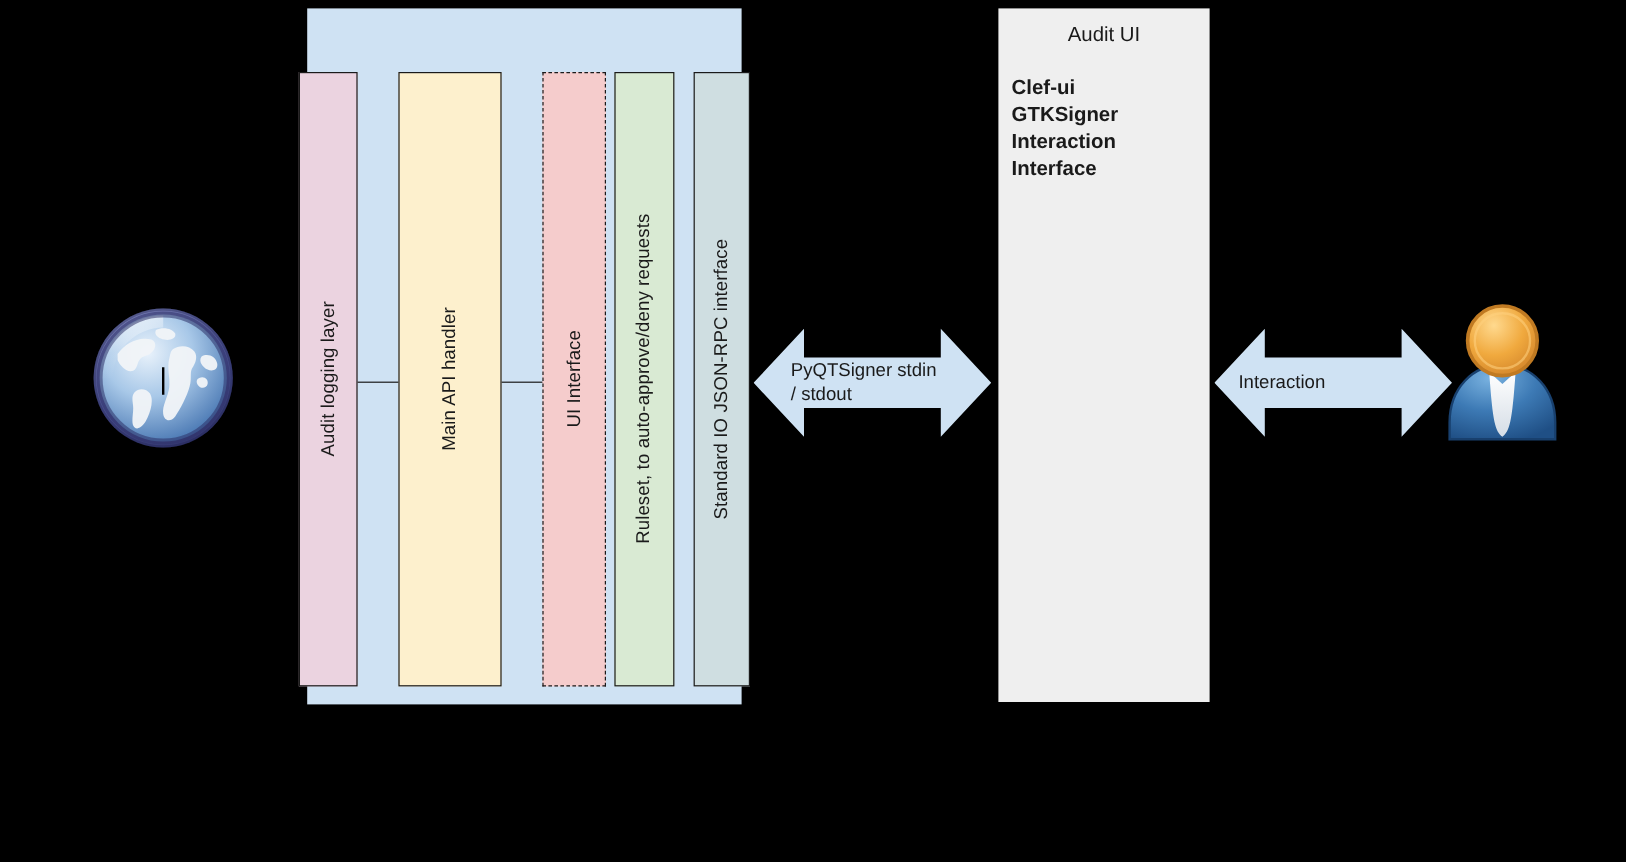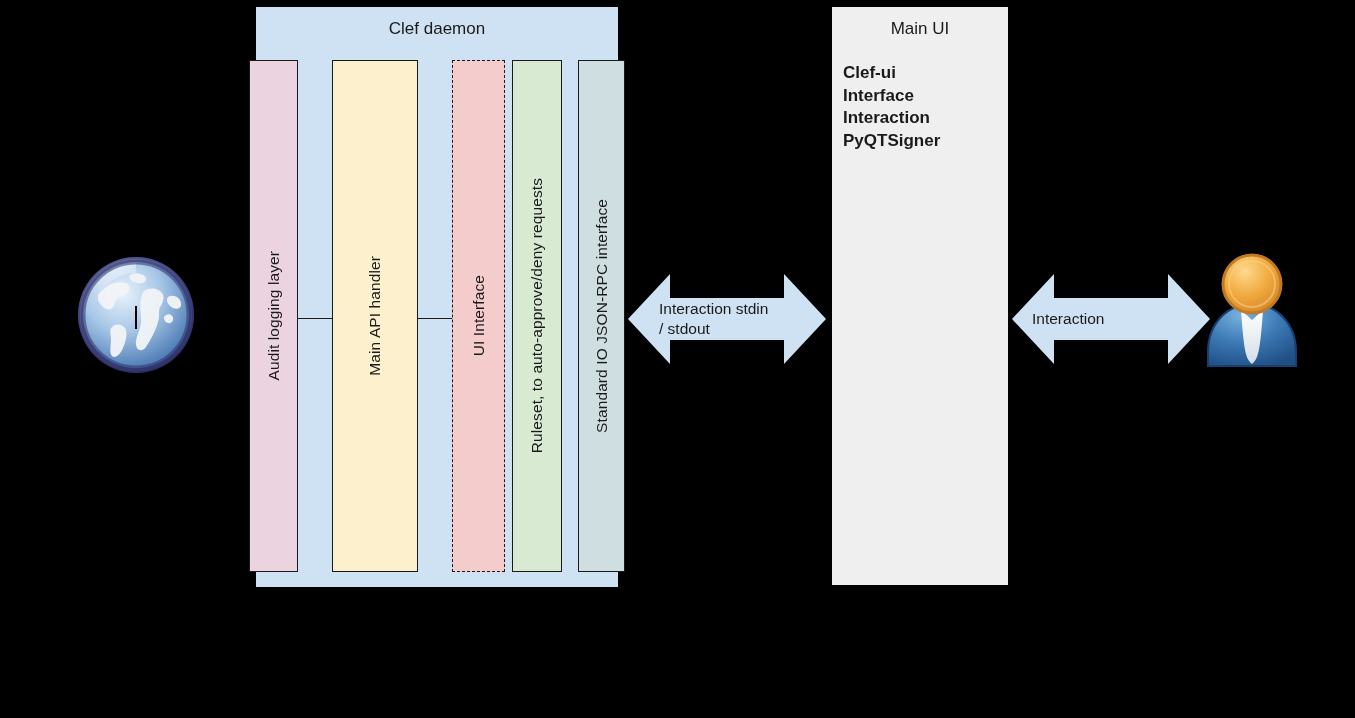--- a/index.html
+++ b/index.html
@@ -145,21 +145,20 @@
     width: 96px;
     height: 118px;
   }
 </style>
 </head>
 <body>
 
 <div id="canvas">
 
   <div id="daemon-box"></div>
-  <div id="daemon-title">Clef daemon</div>
 
   <div class="connector" id="conn-1"></div>
   <div class="connector" id="conn-2"></div>
 
   <div class="col" id="col-audit">
     <span class="col-label">Audit logging layer</span>
   </div>
 
   <div class="col" id="col-api">
     <span class="col-label">Main API handler</span>
@@ -171,33 +170,33 @@
 
   <div class="col" id="col-ruleset">
     <span class="col-label">Ruleset, to auto-approve/deny requests</span>
   </div>
 
   <div class="col" id="col-stdio">
     <span class="col-label">Standard IO JSON-RPC interface</span>
   </div>
 
   <div id="someui-box"></div>
-  <div id="someui-title">Main UI</div>
+  <div id="someui-title">Audit UI</div>
   <div id="someui-list">
     <div>Clef-ui</div>
+    <div>GTKSigner</div>
+    <div>Interaction</div>
     <div>Interface</div>
-    <div>Interaction</div>
-    <div>PyQTSigner</div>
   </div>
 
   <div class="dblarrow" id="arrow-stdio">
     <svg width="198" height="94" viewBox="0 0 198 94">
       <polygon points="0,47 42,2 42,26 156,26 156,2 198,47 156,92 156,68 42,68 42,92" fill="#cfe2f3" stroke="none"></polygon>
     </svg>
-    <span class="arrow-label">Interaction stdin
+    <span class="arrow-label">PyQTSigner stdin
 / stdout</span>
   </div>
 
   <div class="dblarrow" id="arrow-interaction">
     <svg width="198" height="94" viewBox="0 0 198 94">
       <polygon points="0,47 42,2 42,26 156,26 156,2 198,47 156,92 156,68 42,68 42,92" fill="#cfe2f3" stroke="none"></polygon>
     </svg>
     <span class="arrow-label">Interaction</span>
   </div>
 

